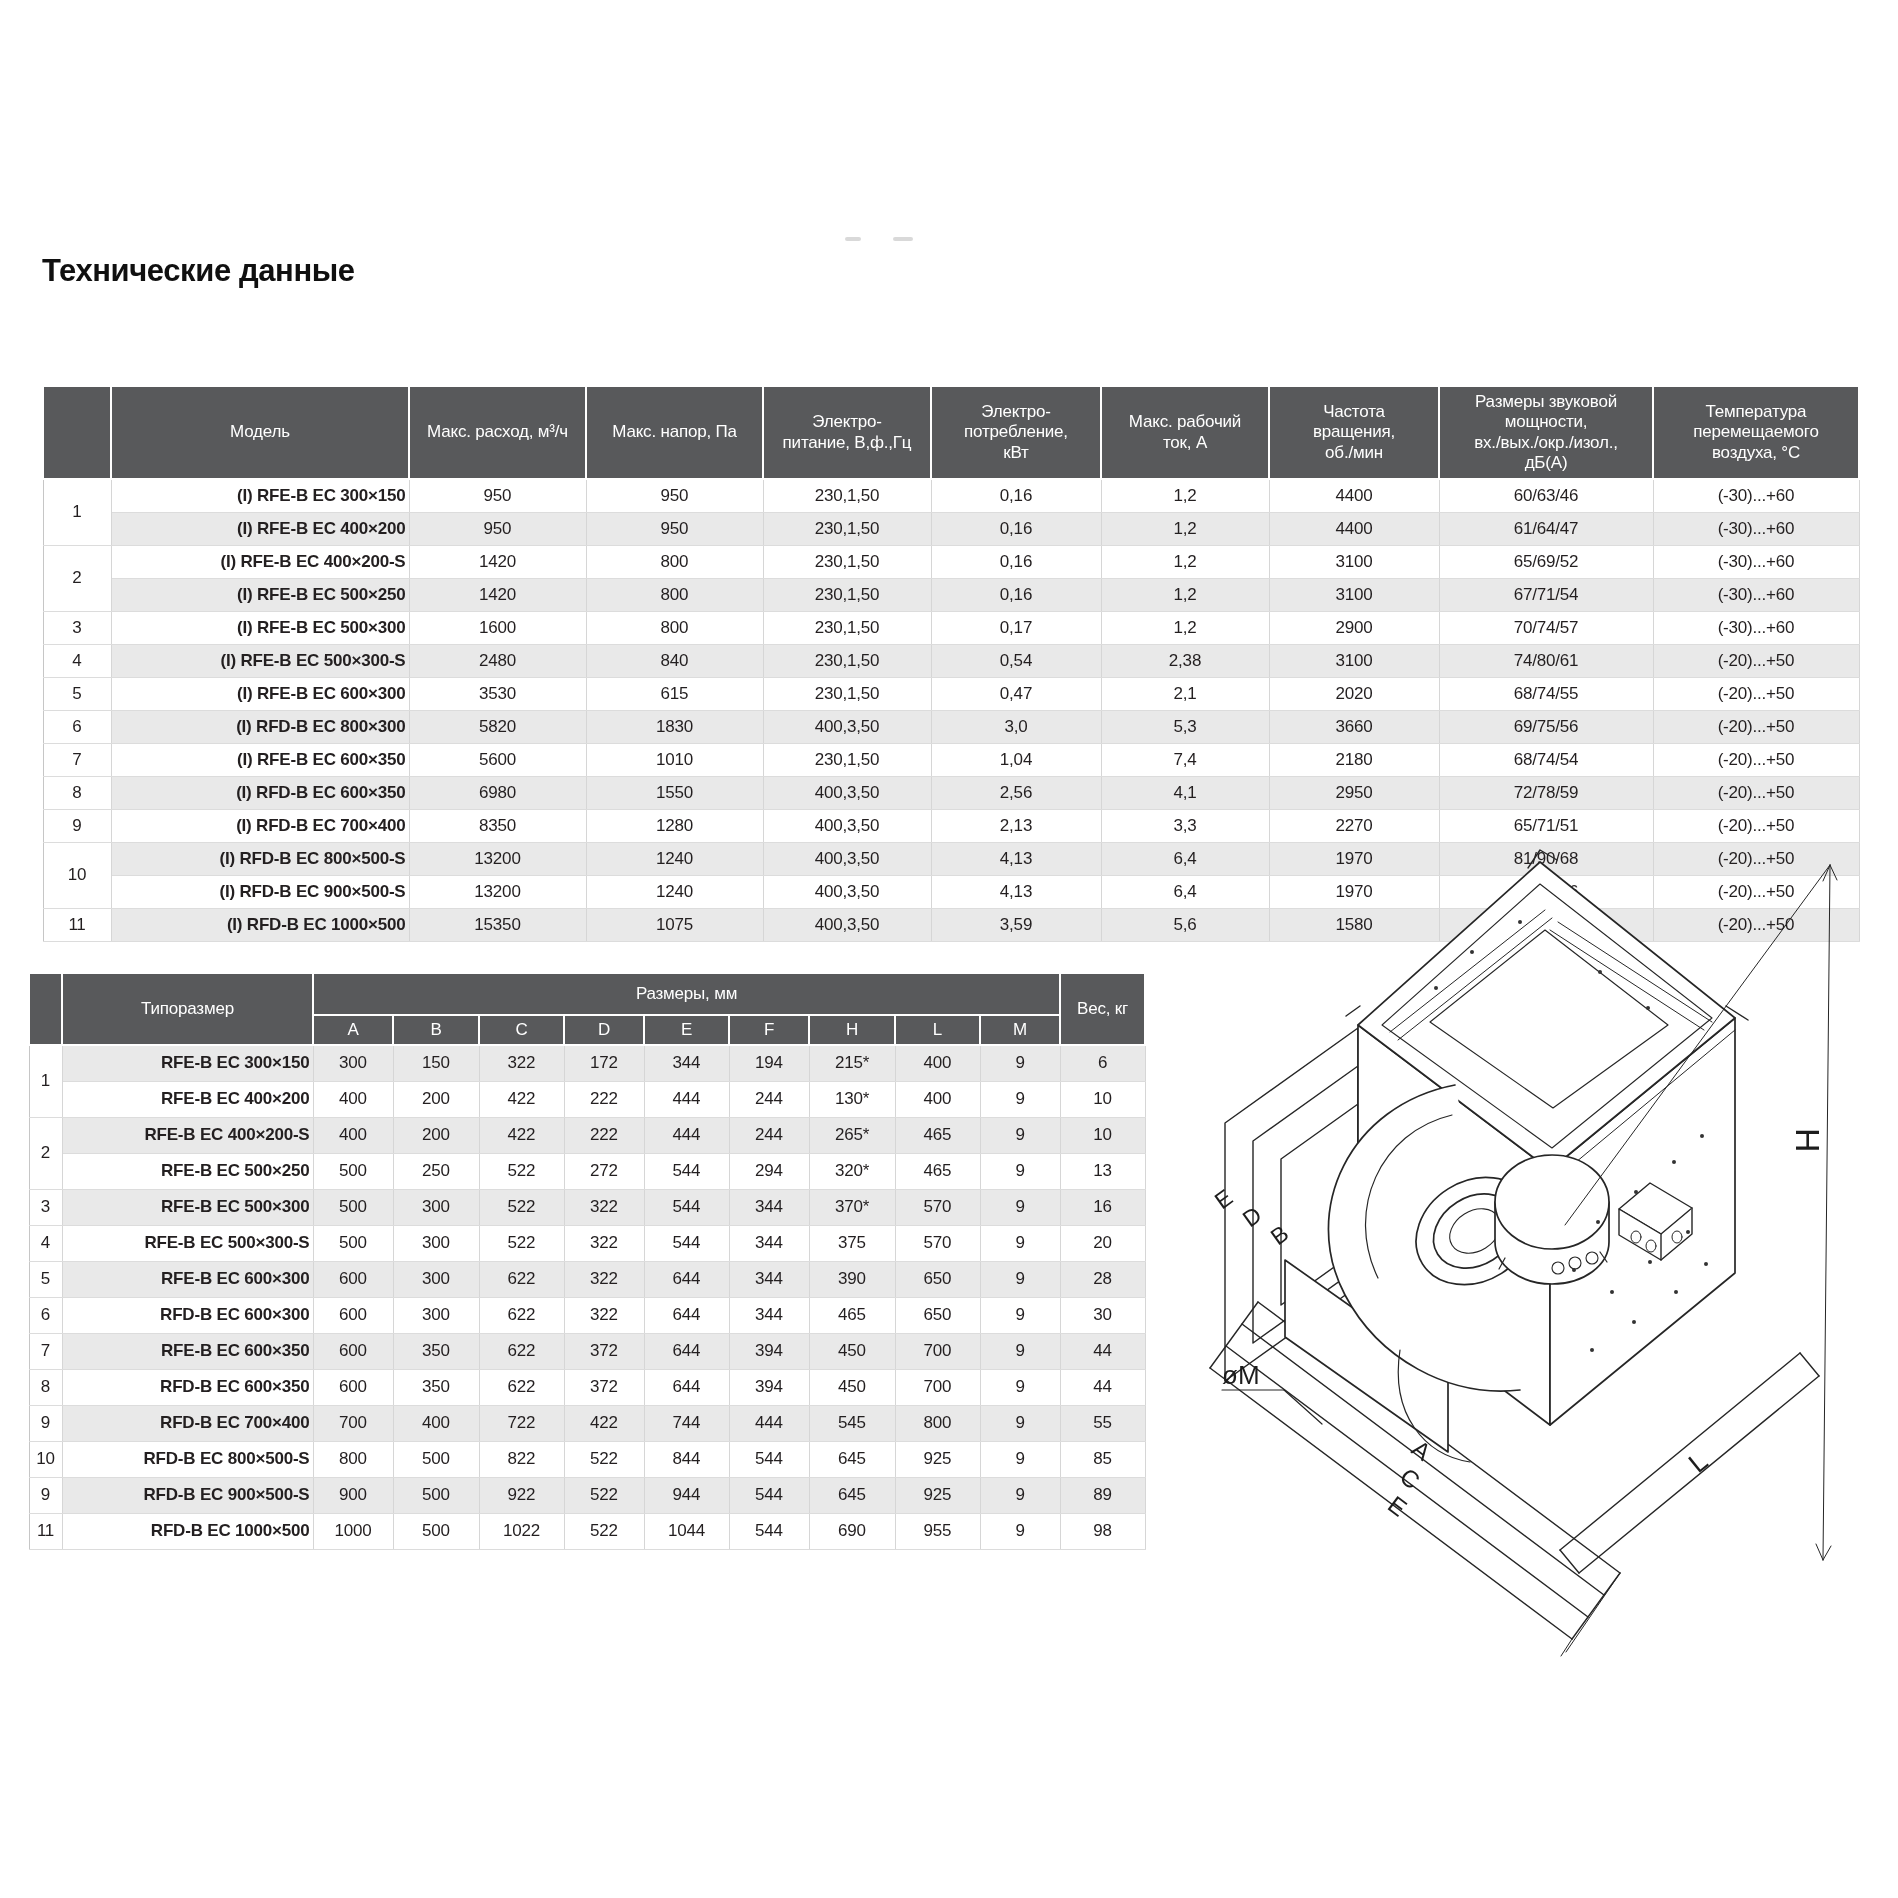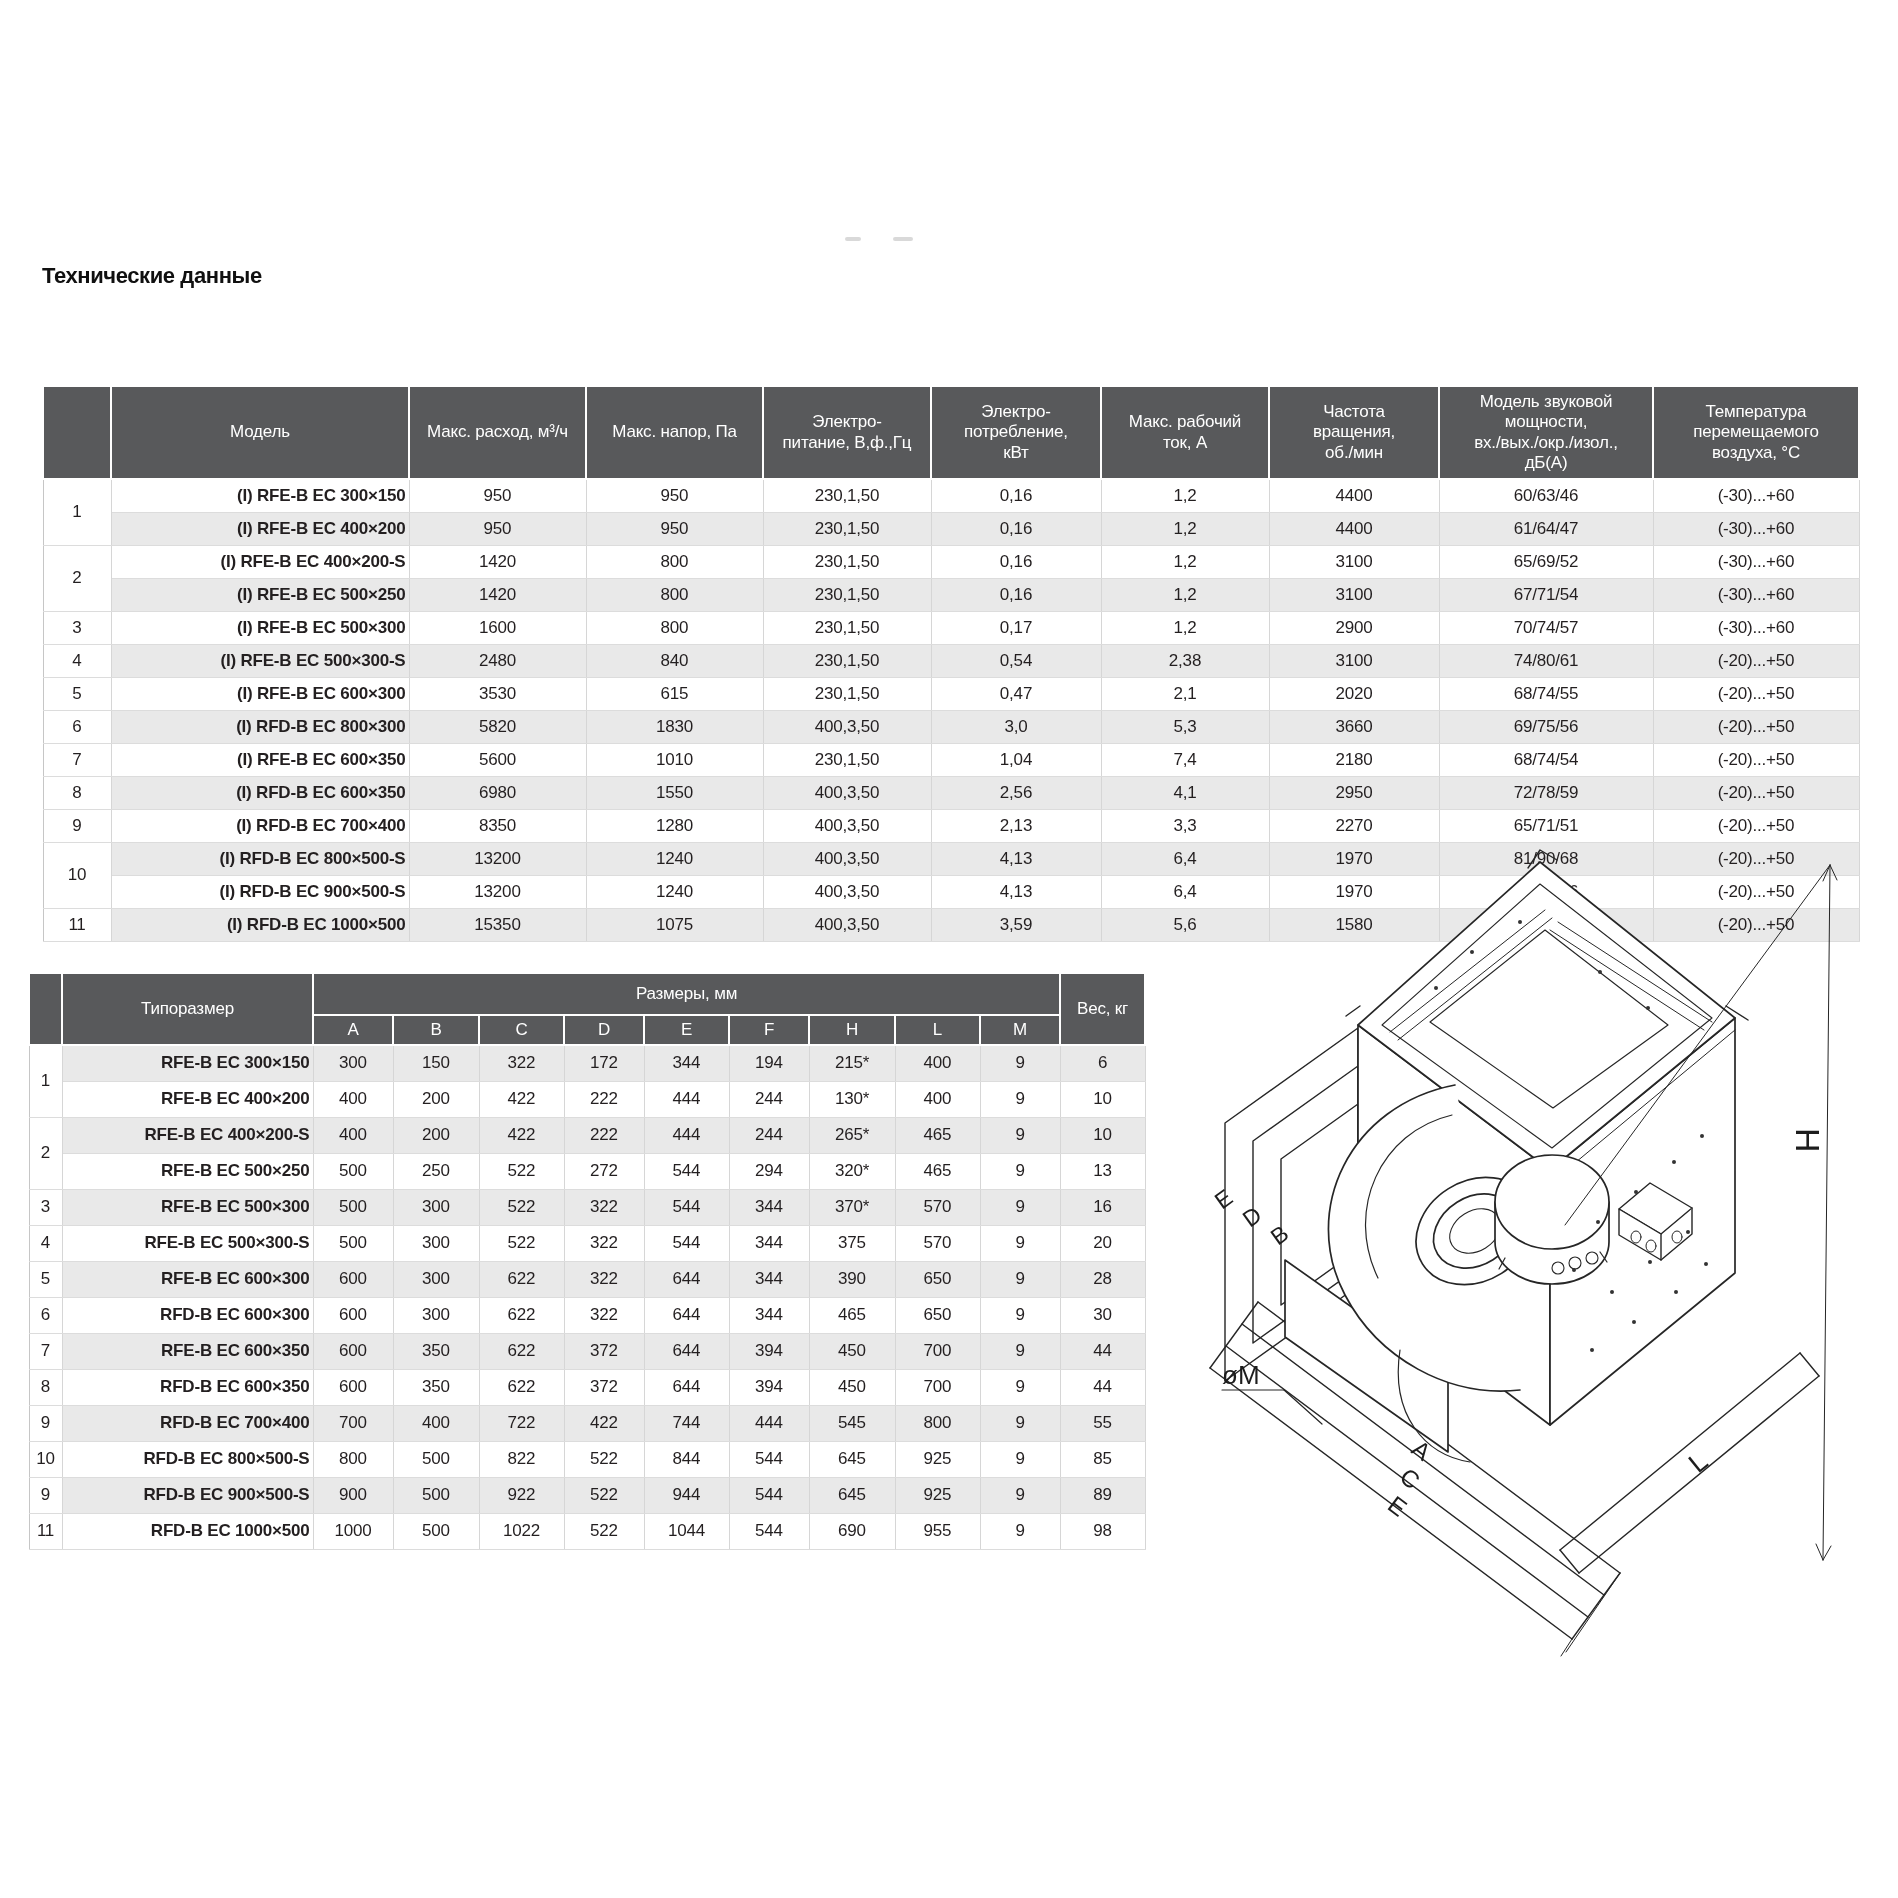--- a/index.html
+++ b/index.html
@@ -1,21 +1,21 @@
 <!DOCTYPE html>
 <html><head>
 <meta charset="utf-8">
 <style>
   html,body{margin:0;padding:0;}
   body{
     width:1898px;height:1898px;background:#ffffff;position:relative;
     font-family:"Liberation Sans", sans-serif;color:#231f20;overflow:hidden;
   }
   .page-title{
-    position:absolute;left:42px;top:248px;font-size:22px;font-weight:bold;
+    position:absolute;left:42px;top:232px;font-size:31px;font-weight:bold;
     letter-spacing:-0.4px;color:#101010;
   }
   .artifact{position:absolute;background:#b9b9b9;opacity:.55;border-radius:2px;}
   table{position:absolute;border-collapse:collapse;table-layout:fixed;border:1px solid #c6c6c6;}
   th{
     background:#58595b;color:#fff;font-weight:400;font-size:17px;line-height:1.18;
     border:2px solid #fff;white-space:pre-line;text-align:center;vertical-align:middle;
     padding:2px 4px;letter-spacing:-0.2px;
   }
   td{
@@ -64,21 +64,21 @@
       <th>Электро-
 питание, В,ф.,Гц</th>
       <th>Электро-
 потребление,
 кВт</th>
       <th>Макс. рабочий
 ток, А</th>
       <th>Частота
 вращения,
 об./мин</th>
-      <th>Модель звуковой
+      <th>Размеры звуковой
 мощности,
 вх./вых./окр./изол.,
 дБ(А)</th>
       <th>Температура
 перемещаемого
 воздуха, °С</th>
     </tr>
   </thead>
   <tbody>
       <tr>

